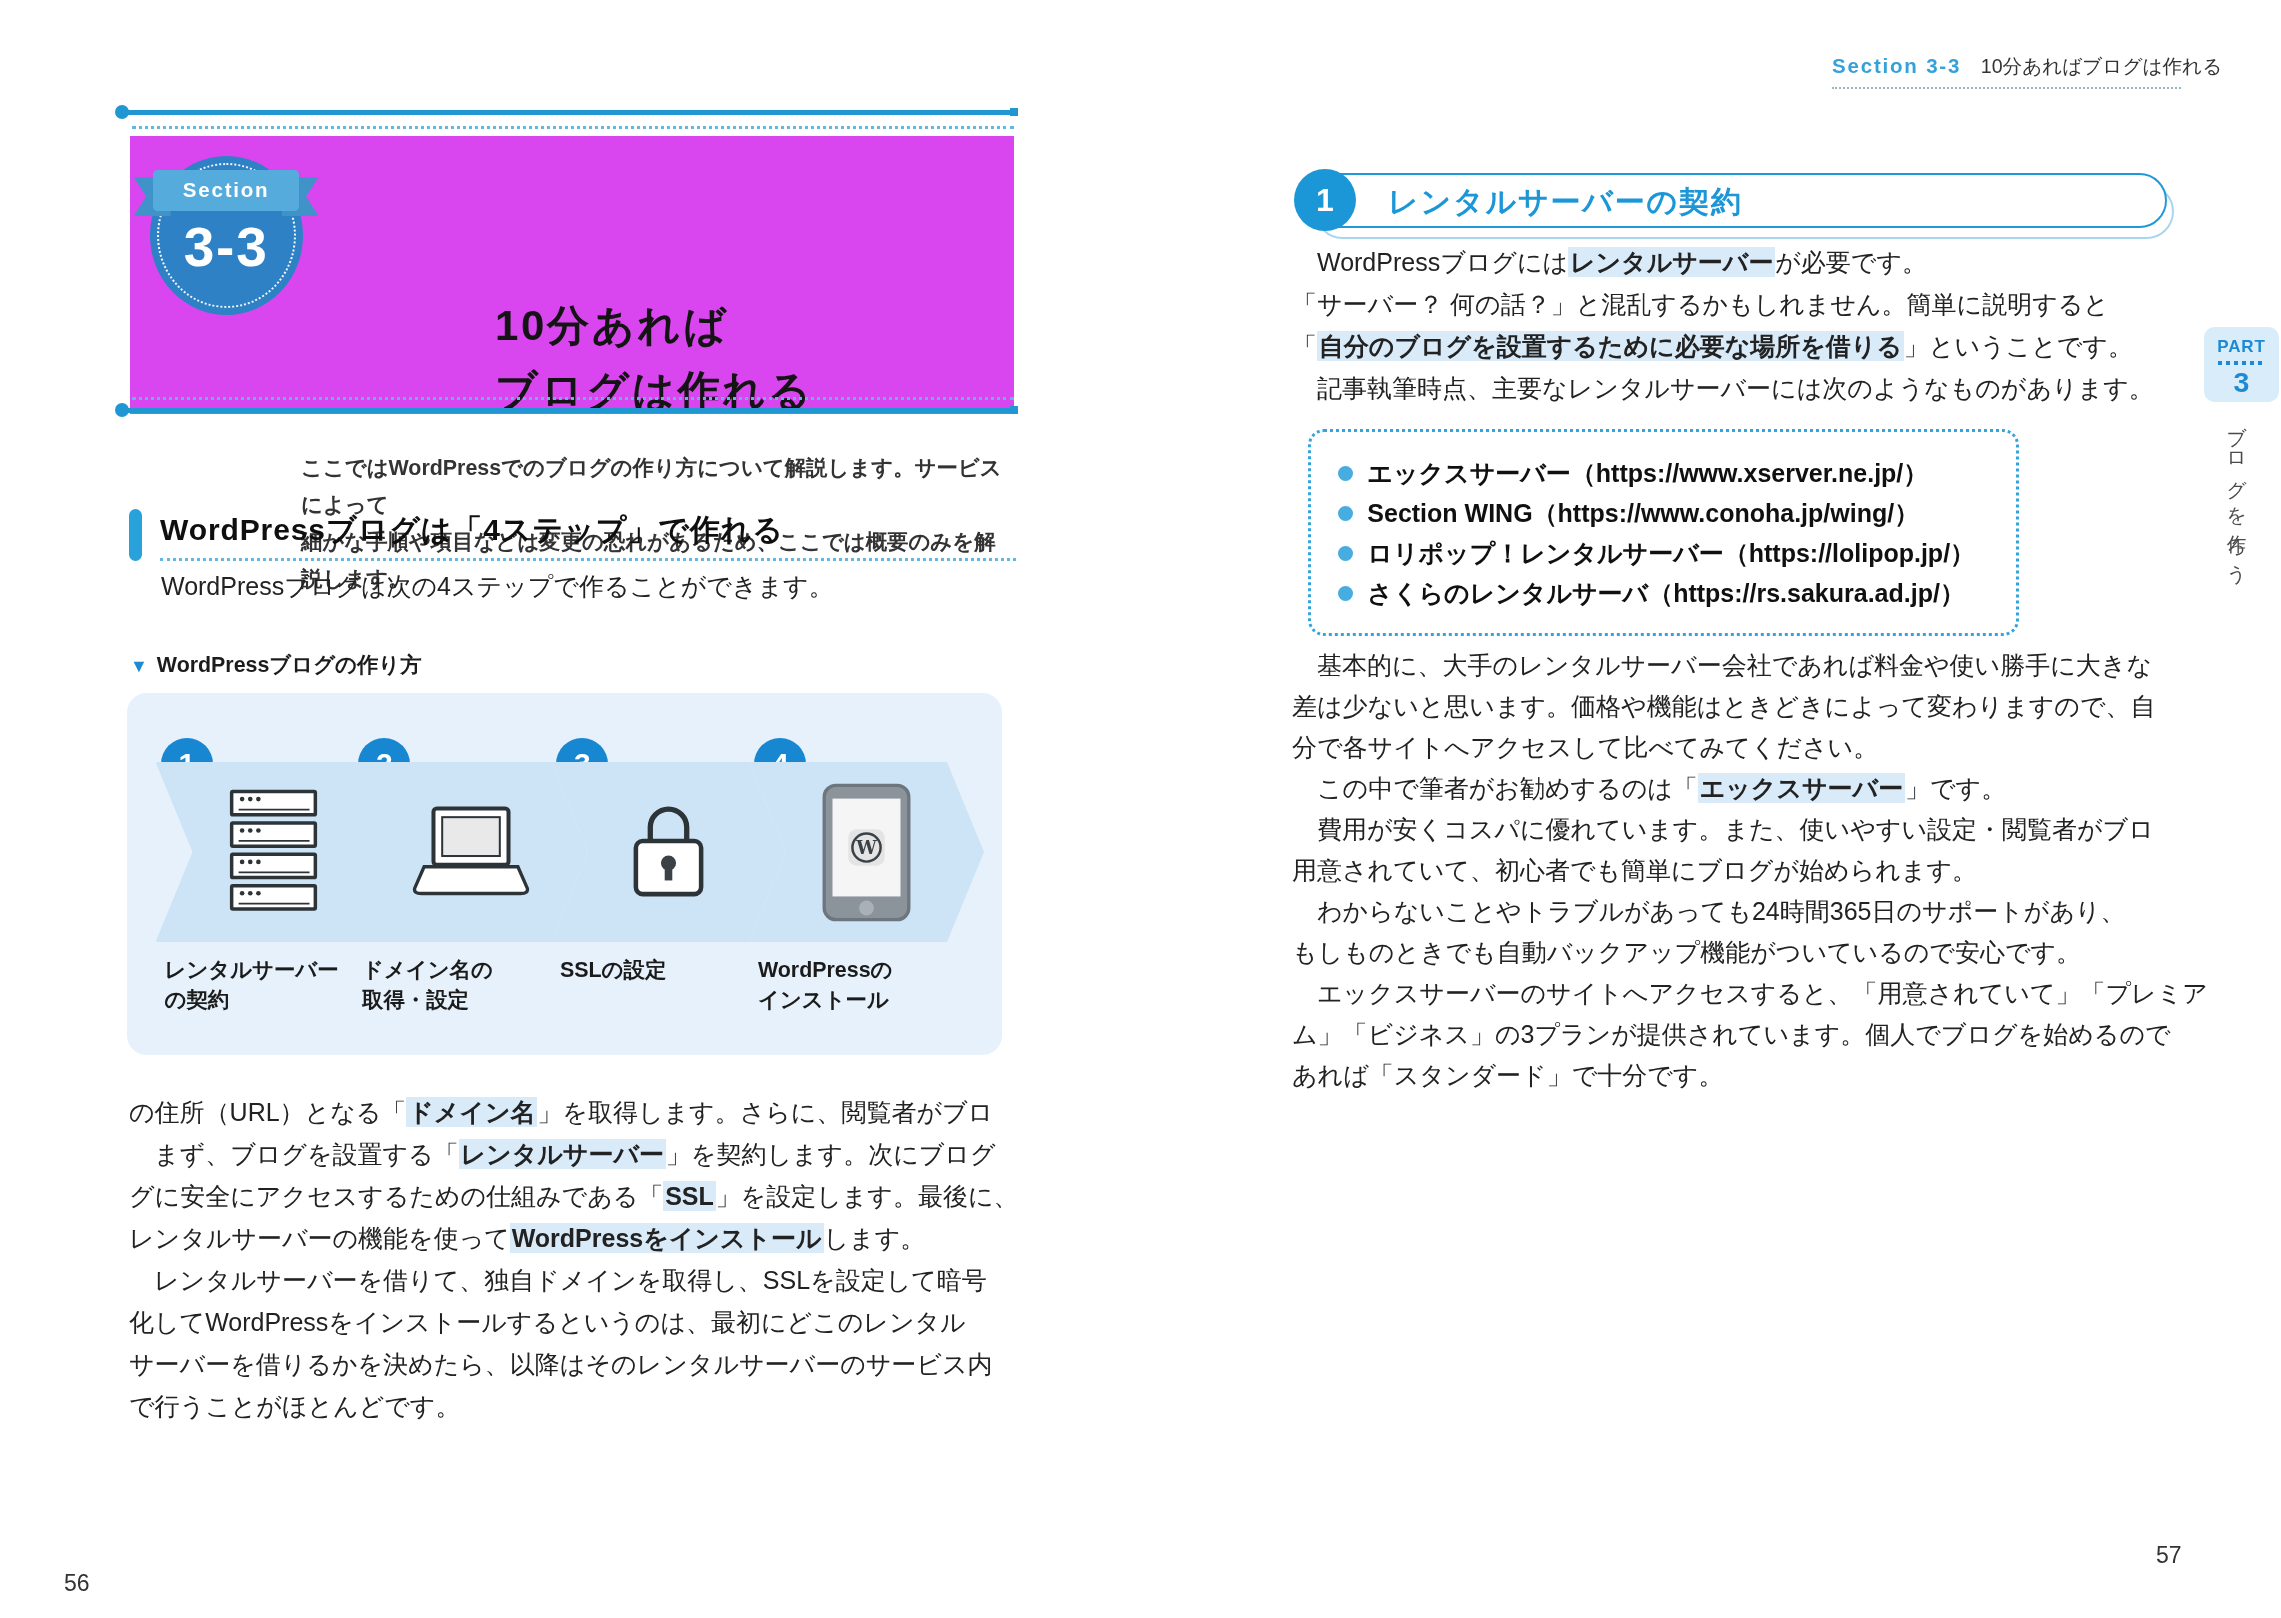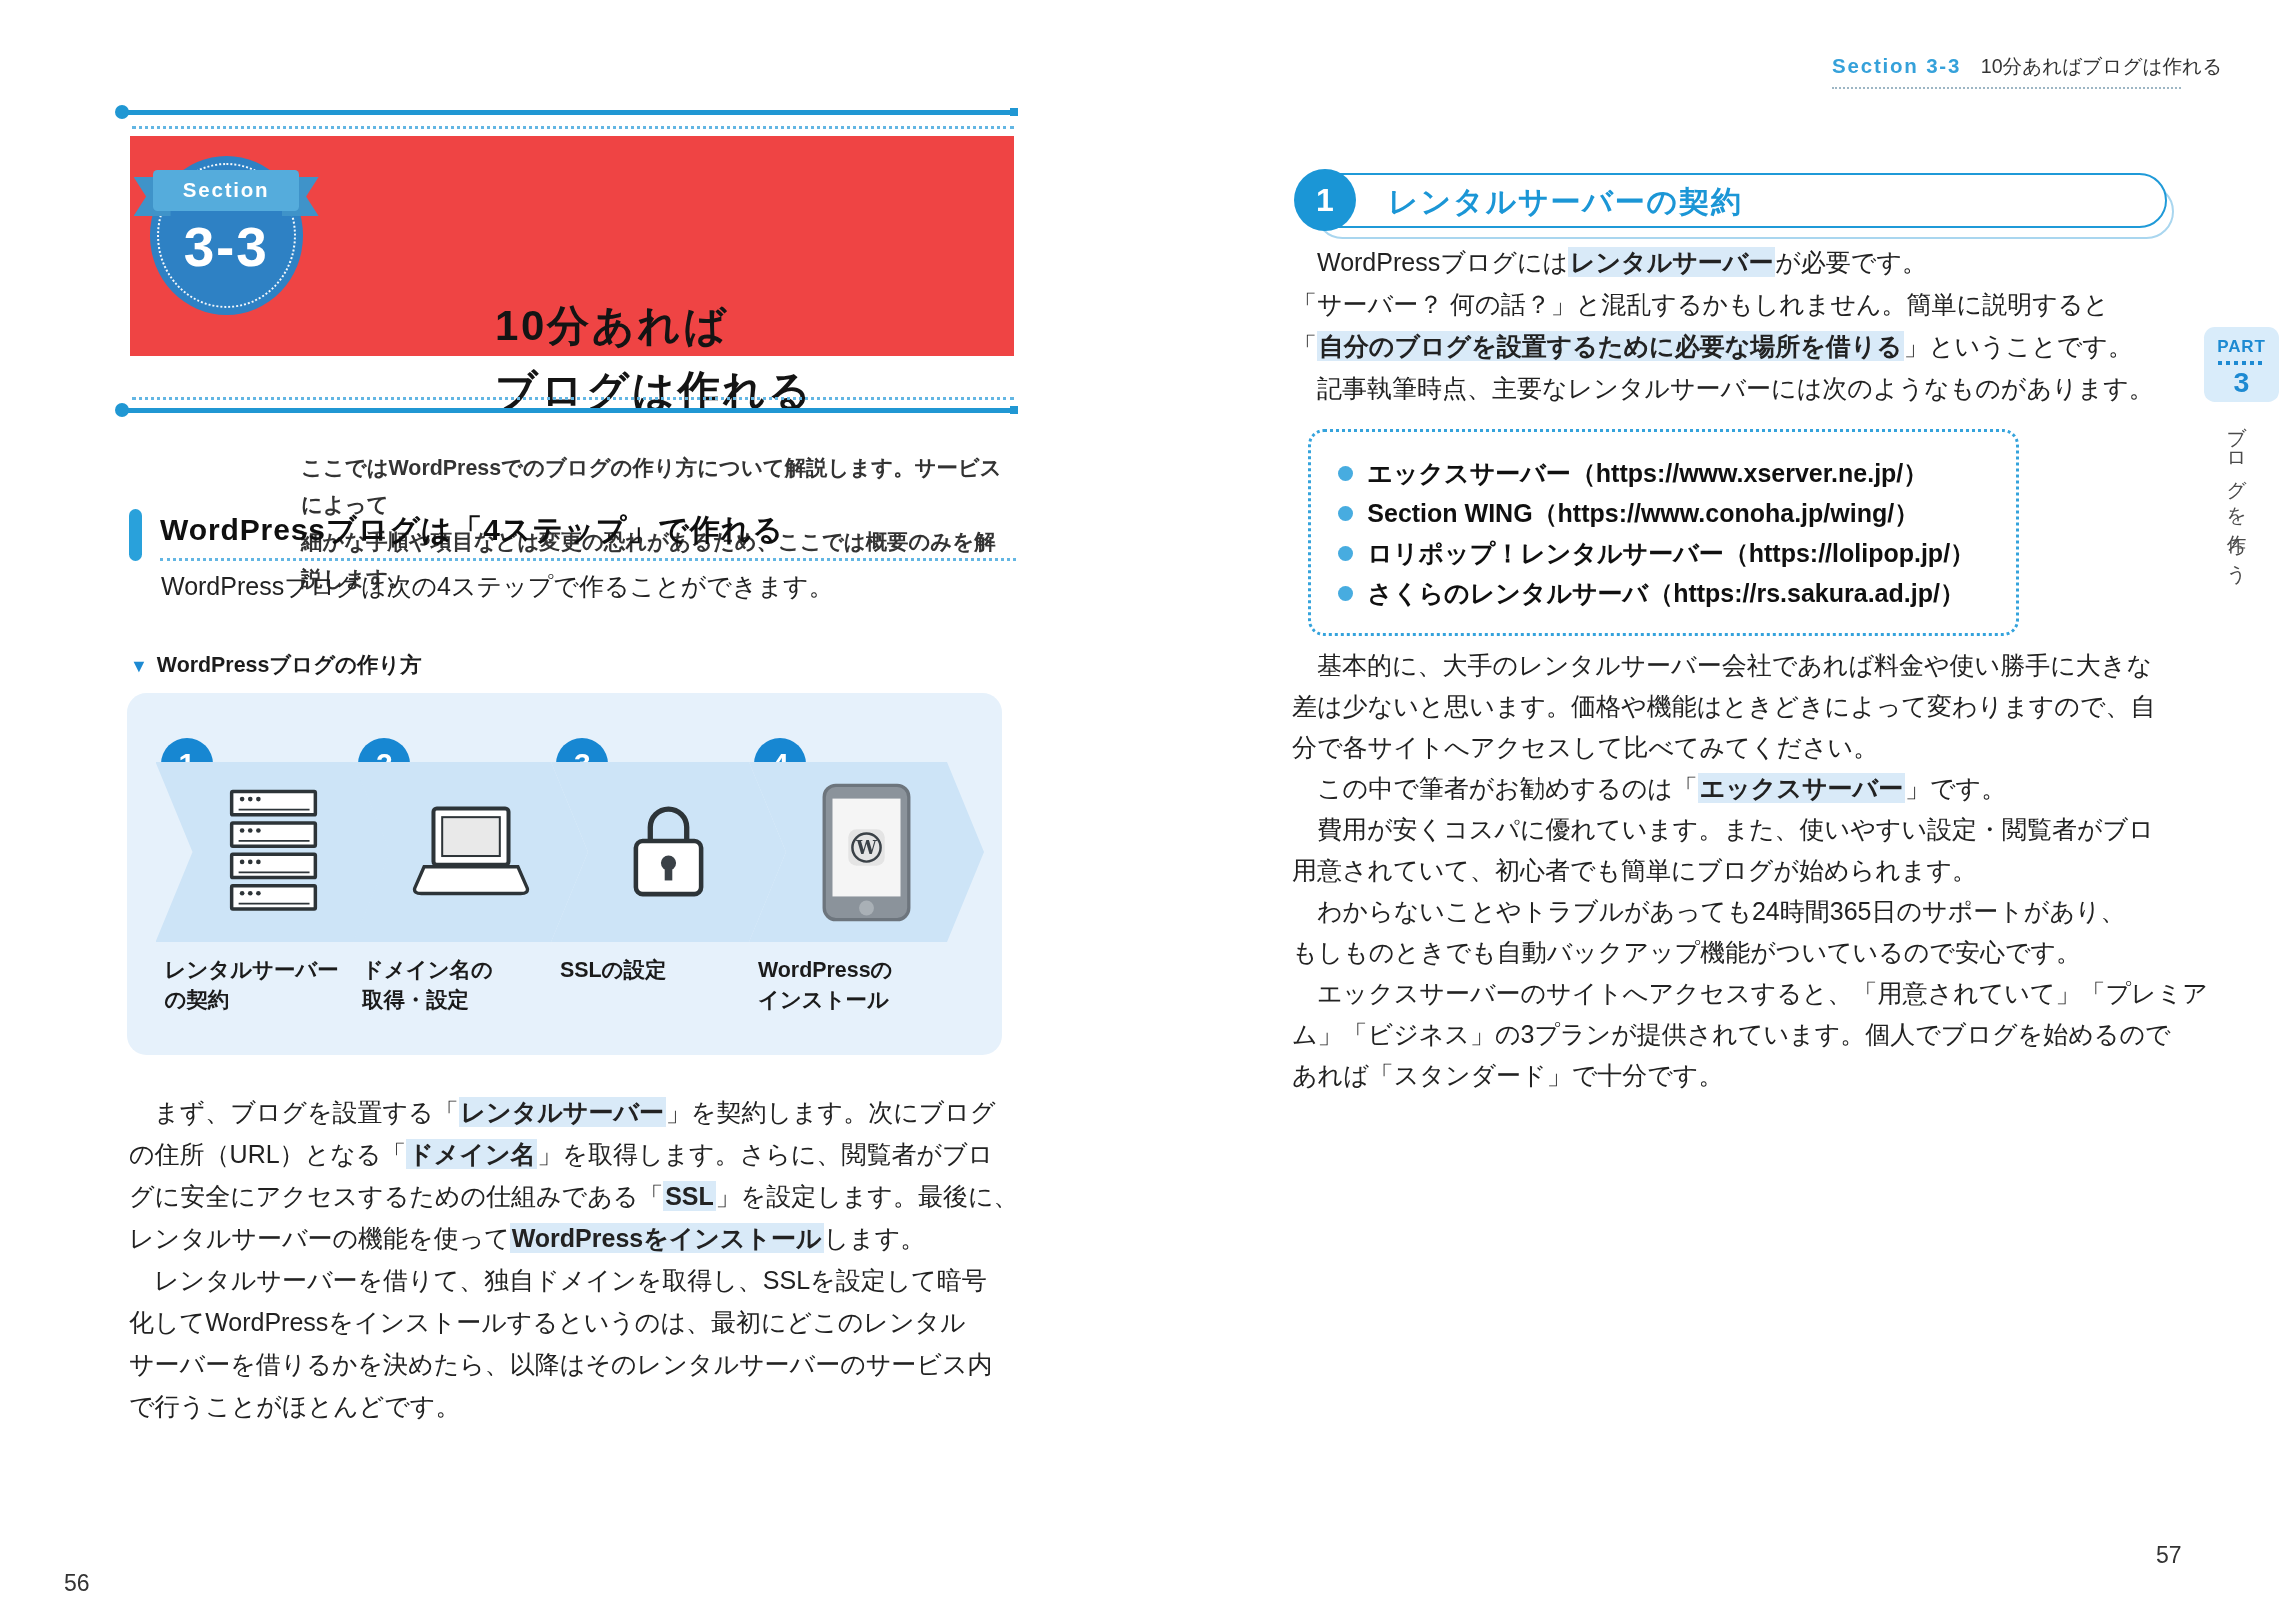--- a/index.html
+++ b/index.html
@@ -7,21 +7,21 @@
   body { font-family:"Liberation Sans","DejaVu Sans",sans-serif; }
   #spread { position:relative; width:2281px; height:1618px; background:#ffffff; overflow:hidden; }
 
   
   .rule { position:absolute; height:4.5px; background:#2097d3; left:121px; width:895px; }
   .rule::before { content:''; position:absolute; left:-6.2px; top:-5.3px; width:14.3px; height:14.3px; border-radius:50%; background:#2097d3; }
   .rule::after  { content:''; position:absolute; right:-1.8px; top:-1.8px; width:8px; height:8px; background:#2097d3; }
   .rule.top { top:110px; } .rule.bottom { top:408px; }
   .hdotted { position:absolute; left:132px; width:882px; border-top:3.6px dotted #63b6e3; }
   .hdotted.top { top:126px; } .hdotted.bottom { top:397px; }
-  .hdr-box { position:absolute; left:130px; top:136px; width:884px; height:220px; background:#ef4444; }
+  .hdr-box { position:absolute; left:130px; top:136px; width:884px; height:278px; background:#d946ef; }
 
   .badge { position:absolute; left:19.6px; top:19.6px; width:153px; height:159px; }
   .badge-circle { position:absolute; inset:0; border-radius:50%; background:#2e81c4; }
   .badge-circle::after { content:''; position:absolute; inset:7.1px; border-radius:50%; border:2.7px dotted #ffffff; opacity:.95; }
   .ribbon { position:absolute; top:14.3px; left:-16px; right:-16px; height:41px; }
   .ribbon .tail { position:absolute; top:7.1px; width:37px; height:39px; background:#3f93c9; }
   .ribbon .tail.l { left:0; clip-path:polygon(0 0,100% 0,100% 100%,0 100%,12.5px 50%); }
   .ribbon .tail.r { right:0; clip-path:polygon(0 0,100% 0,calc(100% - 12.5px) 50%,100% 100%,0 100%); }
   .ribbon .band { position:absolute; left:19.6px; right:19.6px; top:0; height:41px; background:#55acdc; border-radius:4.5px;
                   display:flex; align-items:center; justify-content:center; color:#fff; font-size:20.5px; font-weight:800; letter-spacing:1.8px; }
@@ -212,22 +212,22 @@
       </div>
       <div class="steplabel">
         <div>WordPressの</div>
         <div>インストール</div>
       </div>
     </div>
 
   </div>
 
   <div class="bodyL">
+      <div class="tline"><span>の住所（URL）となる「</span><span class="hl">ドメイン名</span><span>」を取得します。さらに、閲覧者がブロ</span></div>
       <div class="tline"><span>　まず、ブログを設置する「</span><span class="hl">レンタルサーバー</span><span>」を契約します。次にブログ</span></div>
-      <div class="tline"><span>の住所（URL）となる「</span><span class="hl">ドメイン名</span><span>」を取得します。さらに、閲覧者がブロ</span></div>
       <div class="tline"><span>グに安全にアクセスするための仕組みである「</span><span class="hl">SSL</span><span>」を設定します。最後に、</span></div>
       <div class="tline"><span>レンタルサーバーの機能を使って</span><span class="hl">WordPressをインストール</span><span>します。</span></div>
       <div class="tline"><span>　レンタルサーバーを借りて、独自ドメインを取得し、SSLを設定して暗号</span></div>
       <div class="tline"><span>化してWordPressをインストールするというのは、最初にどこのレンタル</span></div>
       <div class="tline"><span>サーバーを借りるかを決めたら、以降はそのレンタルサーバーのサービス内</span></div>
       <div class="tline"><span>で行うことがほとんどです。</span></div>
     </div>
   <div class="pagenum left">56</div>
 
   <div class="runhdr">

